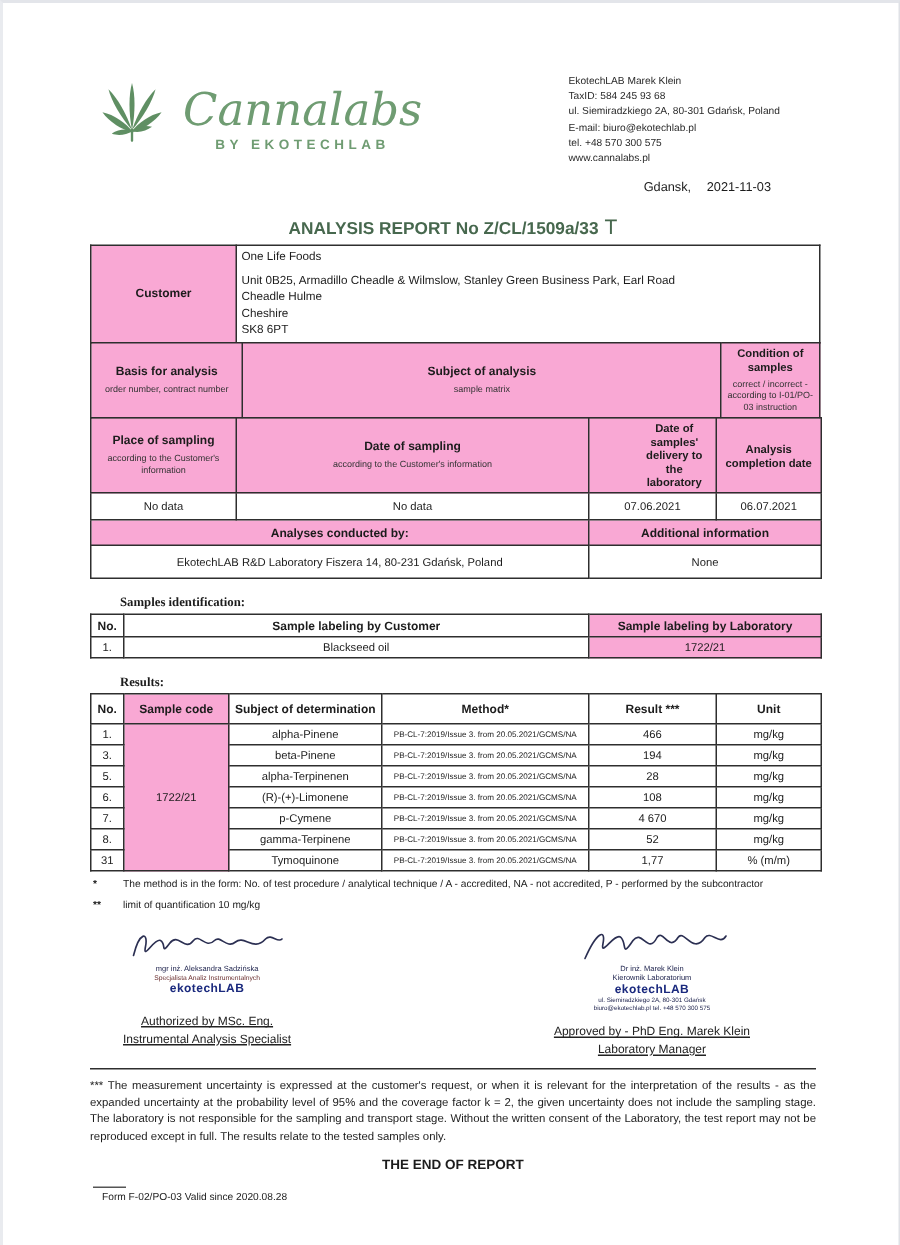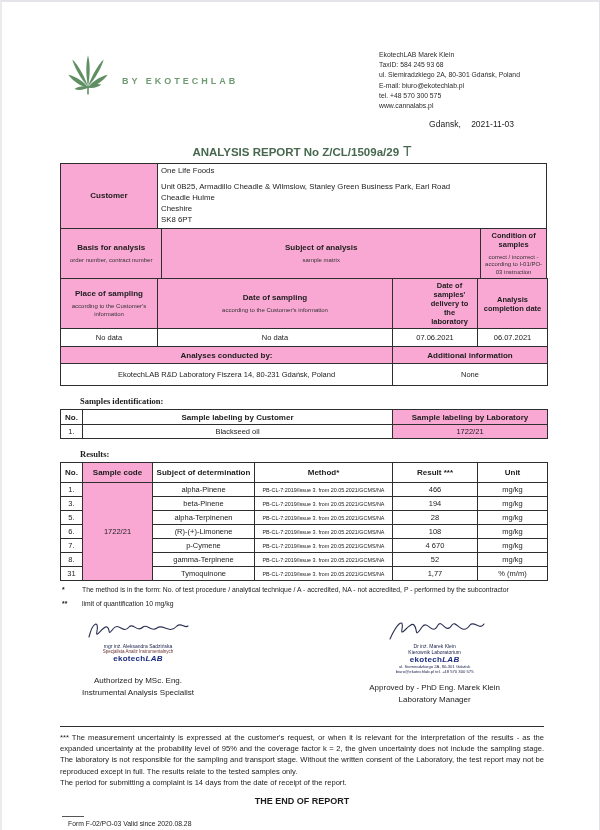--- a/index.html
+++ b/index.html
@@ -37,25 +37,25 @@
   
   .fnote { display:flex; font-size:6.8px; margin-top:5px; margin-left:2px; line-height:1.3; }
   .fnote .star { width:20px; font-weight:bold; }
   
   .sigs { display:flex; justify-content:space-between; margin-top:8px; padding:0 20px 0 22px; }
   .sigblock { text-align:center; }
   .sig-svg { display:block; margin:0 auto; }
   .stamp-name { font-size:5px; color:#20254f; line-height:1.2; }
   .stamp-role { font-size:4.5px; color:#6b3030; line-height:1.2; }
   .stamp-logo { font-size:8px; font-weight:bold; color:#1b2a7e; letter-spacing:0.3px; }
-  .stamp-logo .lab { font-style:italic; }
+  .stamp-logo .lab { }
   .stamp-addr { font-size:4.2px; color:#20254f; line-height:1.25; }
-  .sig-caption { font-size:8px; margin-top:12px; line-height:1.45; color:#222; }
-  
-  .disc { border-top:1.5px solid #2e2e2e; margin-top:20px; padding-top:5px; font-size:7.6px; line-height:1.5; text-align:justify; }
+  .sig-caption { font-size:8px; margin-top:12px; line-height:1.45; color:#222;text-decoration:underline; }
+  
+  .disc { border-top:1.5px solid #2e2e2e; margin-top:6px; padding-top:5px; font-size:7.6px; line-height:1.5; text-align:justify; }
   .disc .p2 { text-align:left; }
   .endreport { text-align:center; font-weight:bold; font-size:9px; margin-top:8px; }
   .formline { margin-top:10px; }
   .formline .dash { width:22px; border-top:1px solid #555; margin-left:2px; margin-bottom:3px; }
   .formline .txt { font-size:6.8px; margin-left:8px; }
 </style>
 </head>
 <body>
 
 <div class="page">
@@ -68,41 +68,42 @@
           <path d="M50 62 C46 42 46 20 50 6 C54 20 54 42 50 62 Z" transform="rotate(30 50 62)"></path>
           <path d="M50 62 C46 42 46 20 50 6 C54 20 54 42 50 62 Z" transform="rotate(-30 50 62)"></path>
           <path d="M50 66 C44 52 42 36 46 22 C52 34 54 52 50 66 Z" transform="rotate(62 50 64)"></path>
           <path d="M50 66 C44 52 42 36 46 22 C52 34 54 52 50 66 Z" transform="rotate(-62 50 64) scale(-1 1) translate(-100 0)"></path>
           <path d="M50 64 C45 56 43 47 46 39 C51 46 53 56 50 64 Z" transform="rotate(88 50 63)"></path>
           <path d="M50 64 C45 56 43 47 46 39 C51 46 53 56 50 64 Z" transform="rotate(-88 50 63)"></path>
           <rect x="48.6" y="60" width="2.8" height="16" rx="1.2"></rect>
         </g>
       </svg>
       <div class="logo-text">
+        <div class="brand">Cannalabs</div>
         <div class="brand-sub">BY EKOTECHLAB</div>
       </div>
     </div>
     <div>
       <div class="coinfo">
         <div>EkotechLAB Marek Klein</div>
         <div>TaxID: 584 245 93 68</div>
         <div>ul. Siemiradzkiego 2A, 80-301 Gdańsk, Poland</div>
         <div>E-mail: biuro@ekotechlab.pl</div>
         <div>tel. +48 570 300 575</div>
         <div>www.cannalabs.pl</div>
       </div>
       <div class="dateline">
         <span>Gdansk,</span>
         <span>2021-11-03</span>
       </div>
     </div>
   </div>
 
   <div class="title">
-    <span>ANALYSIS REPORT No Z/CL/1509a/29</span><span class="suffix">T</span>
+    <span>ANALYSIS REPORT No Z/CL/1509a/33</span><span class="suffix">T</span>
   </div>
 
   <table>
     <tbody>
         <tr>
       <td class="green hcell" style="width:97px;">Customer</td>
       <td class="left-lines">
         <div class="gap">One Life Foods</div>
         <div>Unit 0B25, Armadillo Cheadle &amp; Wilmslow, Stanley Green Business Park, Earl Road</div>
         <div>Cheadle Hulme</div>
@@ -280,21 +281,20 @@
       <div class="stamp-addr">biuro@ekotechlab.pl  tel. +48 570 300 575</div>
       <div class="sig-caption" style="margin-top:8px;">
         <div>Approved by - PhD Eng. Marek Klein</div>
         <div>Laboratory Manager</div>
       </div>
     </div>
   </div>
 
   <div class="disc">
     <div>*** The measurement uncertainty is expressed at the customer's request, or when it is relevant for the interpretation of the results - as the expanded uncertainty at the probability level of 95% and the coverage factor k = 2, the given uncertainty does not include the sampling stage. The laboratory is not responsible for the sampling and transport stage. Without the written consent of the Laboratory, the test report may not be reproduced except in full. The results relate to the tested samples only.</div>
-    <div class="p2">The period for submitting a complaint is 14 days from the date of receipt of the report.</div>
   </div>
   <div class="endreport">THE END OF REPORT</div>
 
   <div class="formline">
     <div class="dash"></div>
     <div class="txt">Form F-02/PO-03 Valid since 2020.08.28</div>
   </div>
 
 </div>
 

